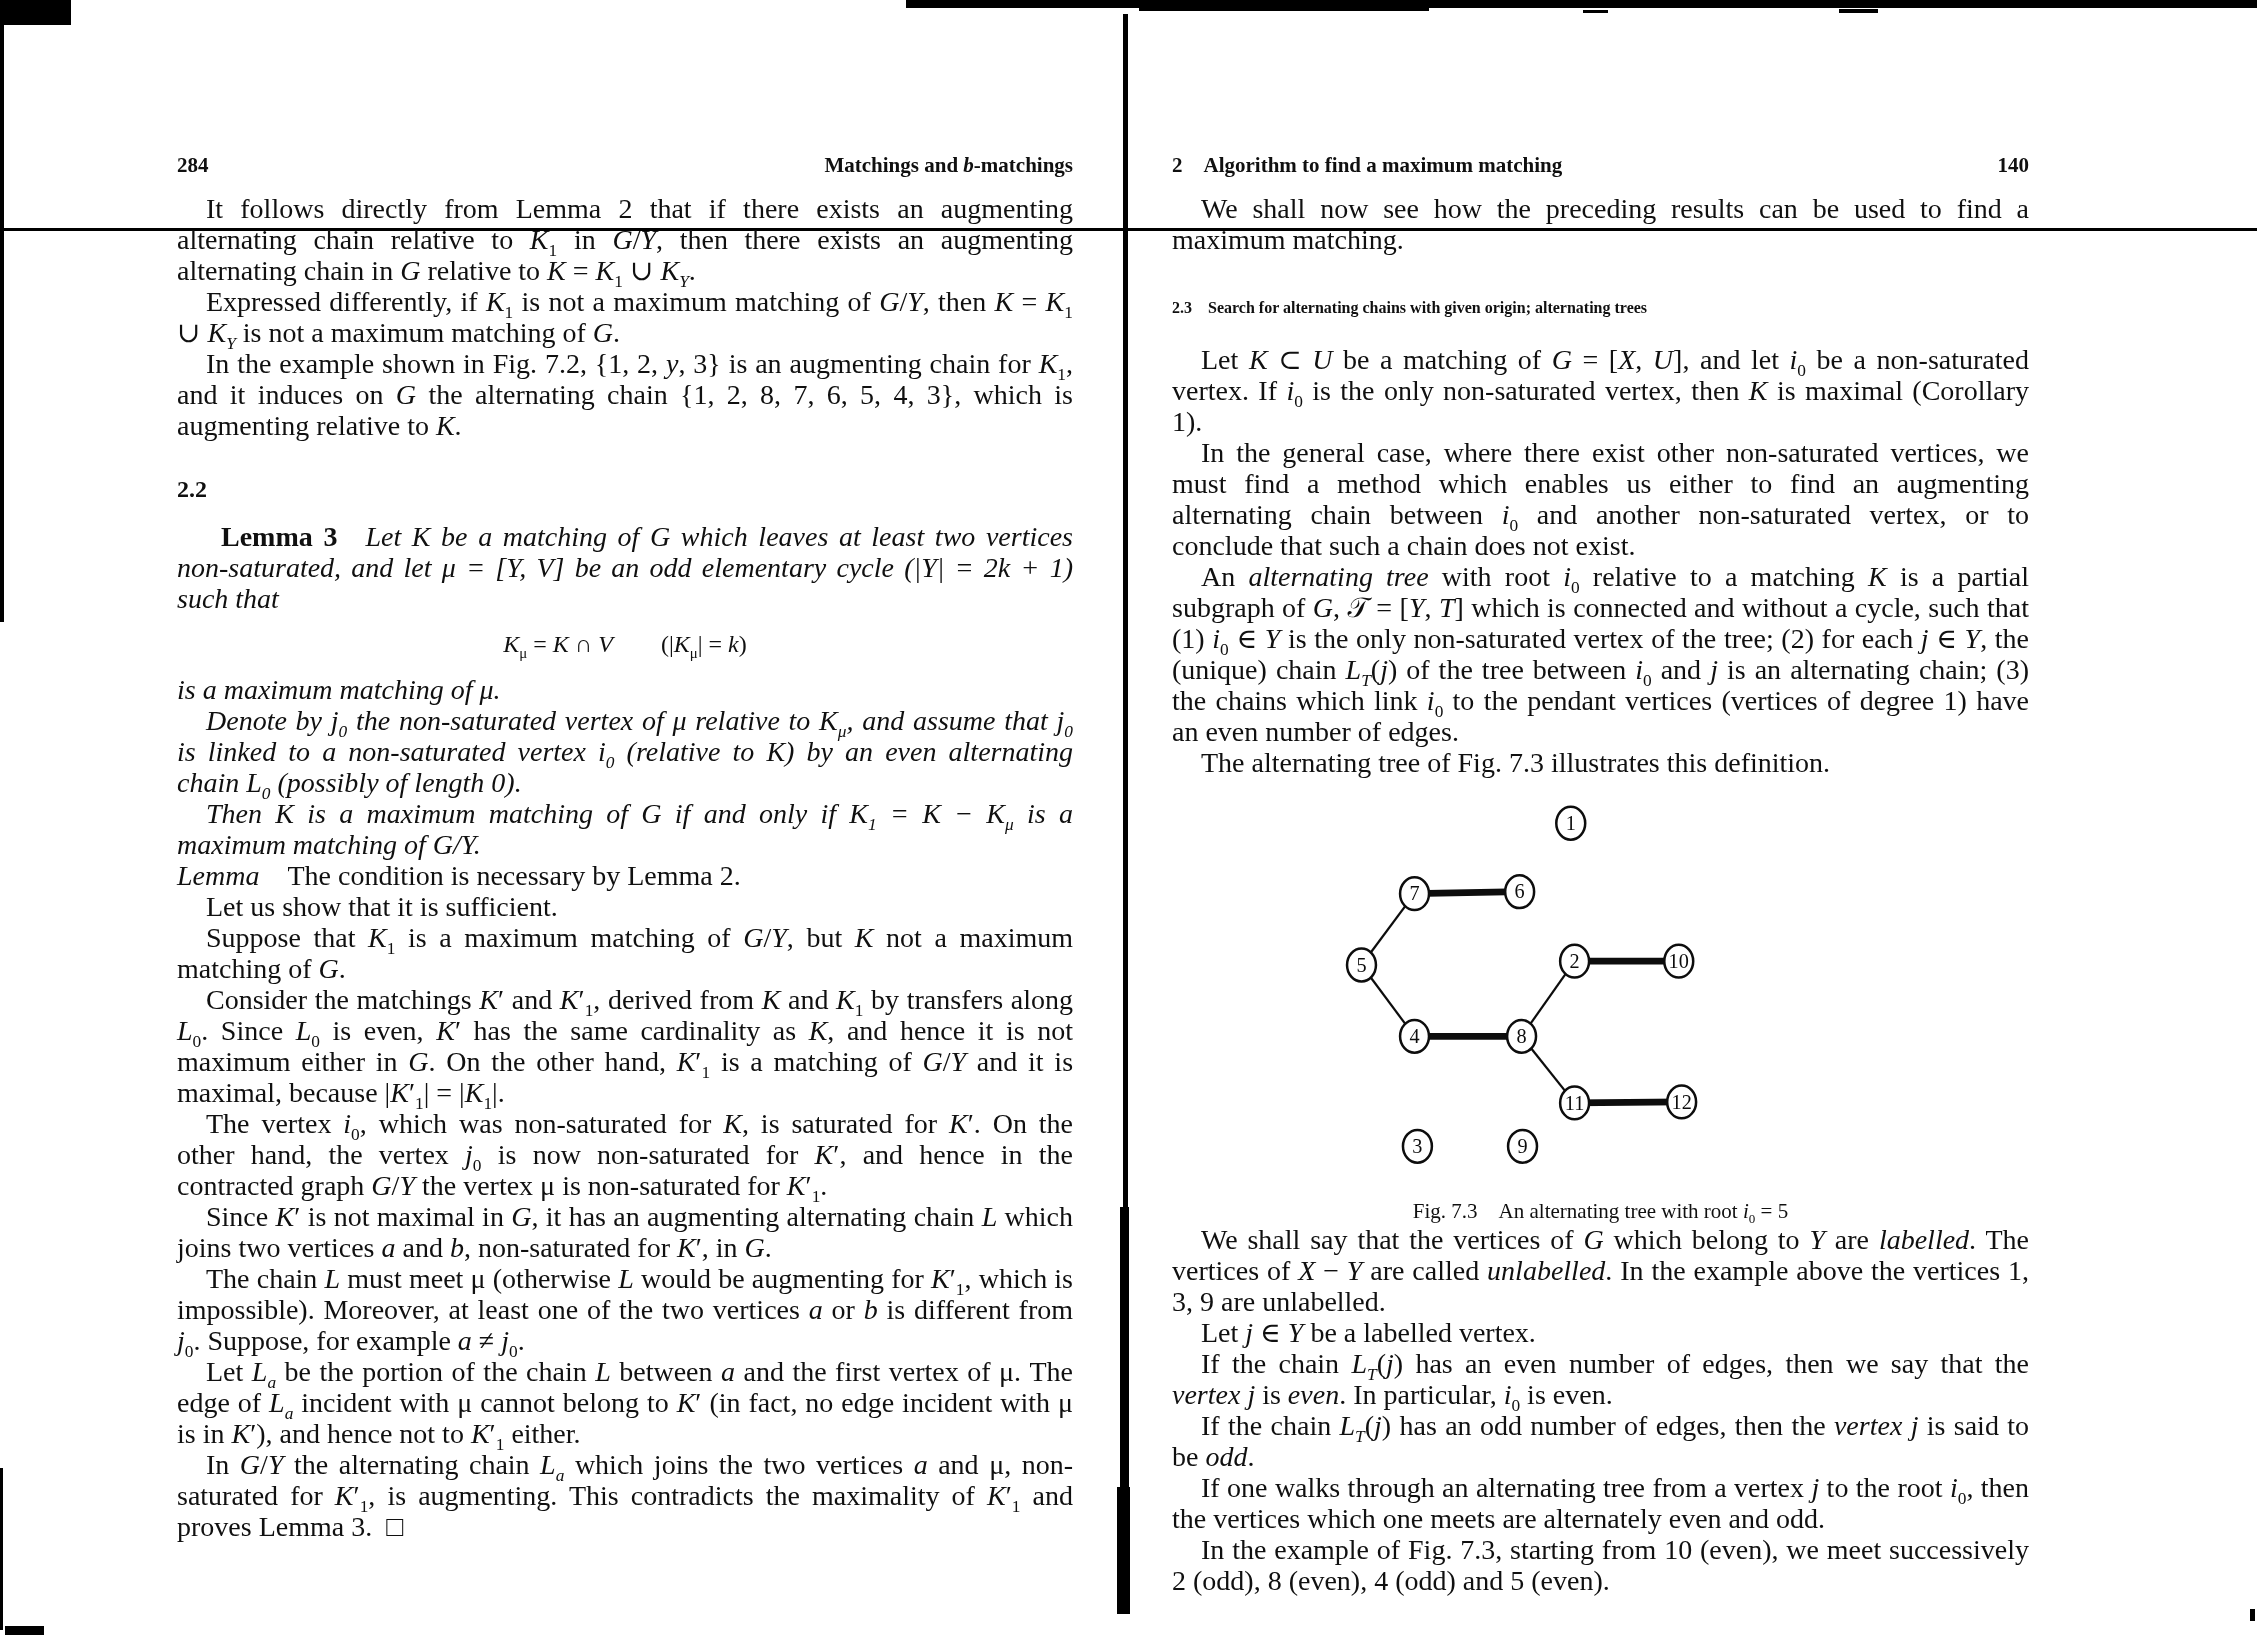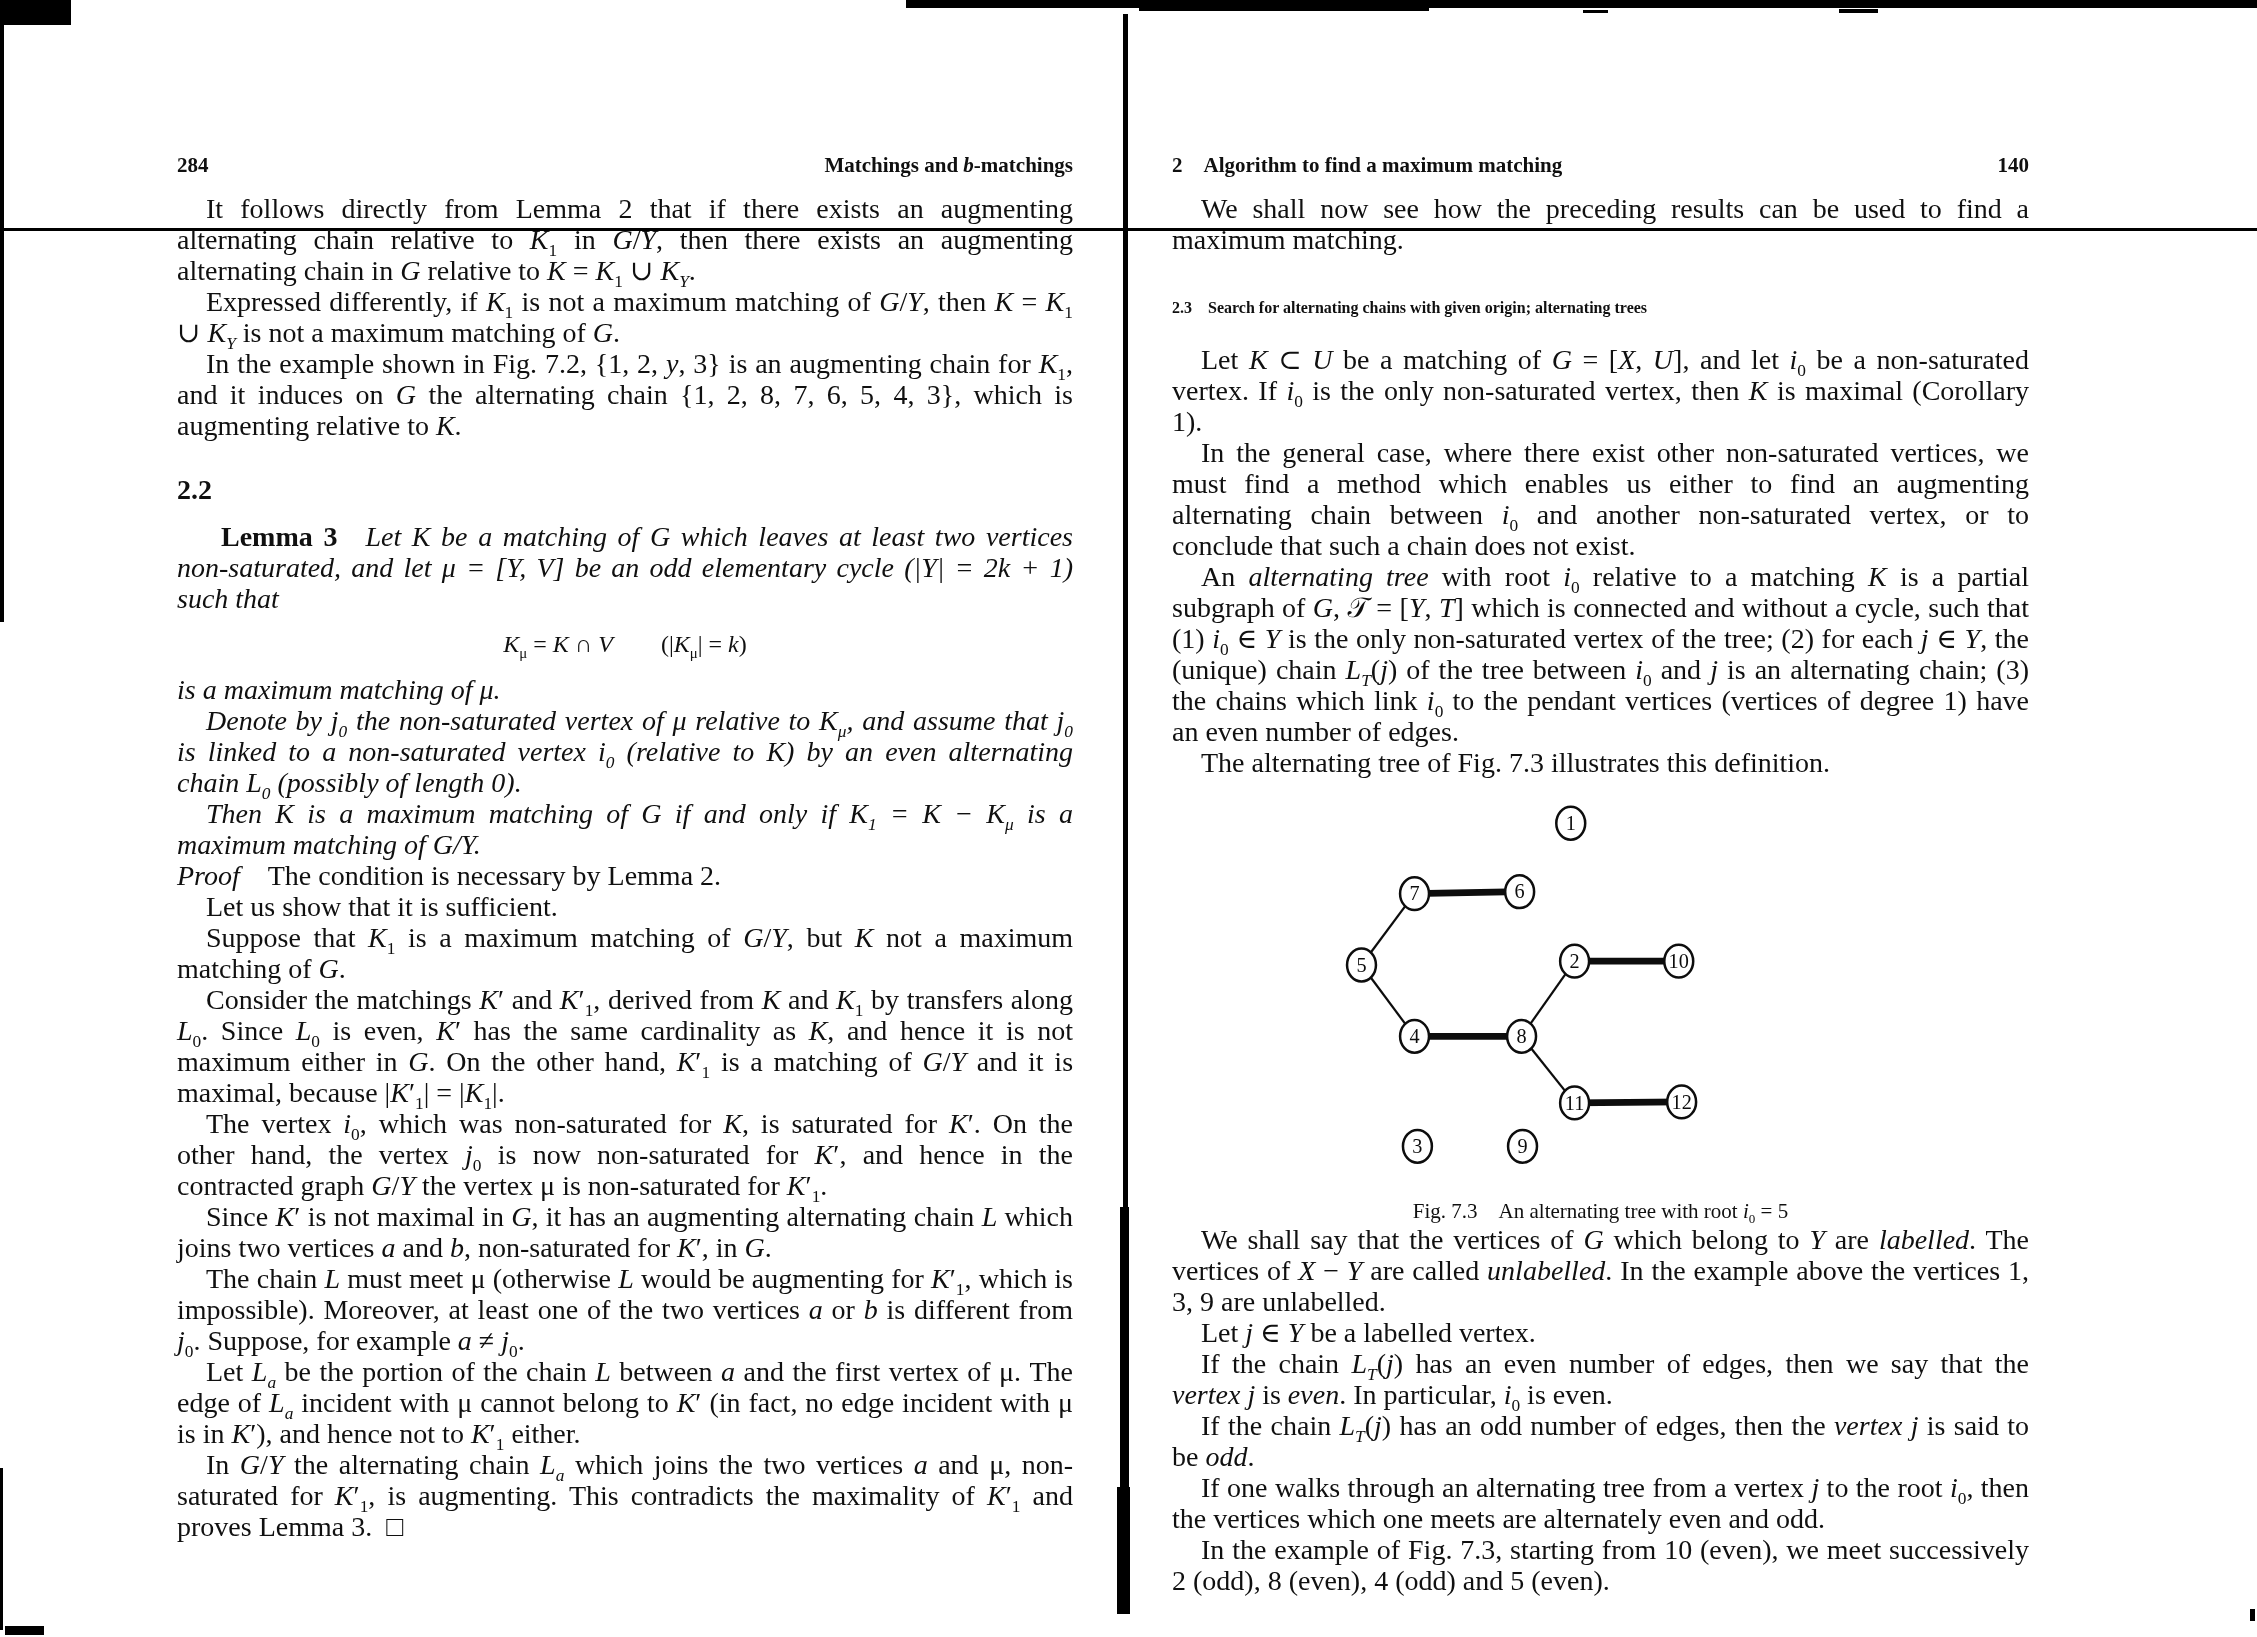--- a/index.html
+++ b/index.html
@@ -21,21 +21,21 @@
   }
   .runhead .rh-title{font-weight:bold;}
 
   p.body{font-size:28px;line-height:31px;text-align:justify;margin:0;
     -webkit-hyphens:none;hyphens:none;}
   .ind{text-indent:29px;}
   .it{font-style:italic;}
   .it b{font-style:normal;margin-left:44px;}
   sub{font-size:0.62em;line-height:0;}
 
-  .sec-head{font-size:28px;font-weight:bold;margin:35px 0 17.4px 0;line-height:27px;}
+  .sec-head{font-size:24px;font-weight:bold;margin:35px 0 17.4px 0;line-height:27px;}
   .sec-head-right{font-size:16px;font-weight:bold;margin:39px 0 23px 0;line-height:27px;font-family:Liberation Serif, serif;}
   .equation{font-size:24px;text-align:center;margin:15.4px 0 13.5px 0;line-height:31px;}
   .mt-proof{margin-top:29px;}
   .mt-after-fig{margin-top:19.3px;}
 
   .figwrap{margin:25px 0 0 141px;width:421px;}
   .figcap{font-size:21px;text-align:center;margin-top:13.5px;line-height:25px;}
 
   svg .edge{stroke:#0d0d0d;stroke-width:2.3;}
   svg .edge.matched{stroke-width:7;}
@@ -87,21 +87,21 @@
   <p class="body ind">In the example shown in Fig. 7.2, {1, 2, <i>y</i>, 3} is an augmenting chain for <i>K</i><sub>1</sub>, and it induces on <i>G</i> the alternating chain {1, 2, 8, 7, 6, 5, 4, 3}, which is augmenting relative to <i>K</i>.</p>
 
   <div class="sec-head">2.2</div>
 
   <p class="body it"><b>Lemma 3</b> Let K be a matching of G which leaves at least two vertices non-saturated, and let μ = [Y, V] be an odd elementary cycle (|Y| = 2k + 1) such that</p>
   <div class="equation"><i>K</i><sub>μ</sub> = <i>K</i> ∩ <i>V</i>  (|<i>K</i><sub>μ</sub>| = <i>k</i>)</div>
   <p class="body it">is a maximum matching of μ.</p>
   <p class="body it ind">Denote by j<sub>0</sub> the non-saturated vertex of μ relative to K<sub>μ</sub>, and assume that j<sub>0</sub> is linked to a non-saturated vertex i<sub>0</sub> (relative to K) by an even alternating chain L<sub>0</sub> (possibly of length 0).</p>
   <p class="body it ind">Then K is a maximum matching of G if and only if K<sub>1</sub> = K − K<sub>μ</sub> is a maximum matching of G/Y.</p>
 
-  <p class="body mt-proof"><i>Proof</i> The condition is necessary by Lemma 2.</p>
+  <p class="body mt-proof"><i>Lemma</i> The condition is necessary by Lemma 2.</p>
   <p class="body ind">Let us show that it is sufficient.</p>
   <p class="body ind">Suppose that <i>K</i><sub>1</sub> is a maximum matching of <i>G</i>/<i>Y</i>, but <i>K</i> not a maximum matching of <i>G</i>.</p>
   <p class="body ind">Consider the matchings <i>K</i>′ and <i>K</i>′<sub>1</sub>, derived from <i>K</i> and <i>K</i><sub>1</sub> by transfers along <i>L</i><sub>0</sub>. Since <i>L</i><sub>0</sub> is even, <i>K</i>′ has the same cardinality as <i>K</i>, and hence it is not maximum either in <i>G</i>. On the other hand, <i>K</i>′<sub>1</sub> is a matching of <i>G</i>/<i>Y</i> and it is maximal, because |<i>K</i>′<sub>1</sub>| = |<i>K</i><sub>1</sub>|.</p>
   <p class="body ind">The vertex <i>i</i><sub>0</sub>, which was non-saturated for <i>K</i>, is saturated for <i>K</i>′. On the other hand, the vertex <i>j</i><sub>0</sub> is now non-saturated for <i>K</i>′, and hence in the contracted graph <i>G</i>/<i>Y</i> the vertex μ is non-saturated for <i>K</i>′<sub>1</sub>.</p>
   <p class="body ind">Since <i>K</i>′ is not maximal in <i>G</i>, it has an augmenting alternating chain <i>L</i> which joins two vertices <i>a</i> and <i>b</i>, non-saturated for <i>K</i>′, in <i>G</i>.</p>
   <p class="body ind">The chain <i>L</i> must meet μ (otherwise <i>L</i> would be augmenting for <i>K</i>′<sub>1</sub>, which is impossible). Moreover, at least one of the two vertices <i>a</i> or <i>b</i> is different from <i>j</i><sub>0</sub>. Suppose, for example <i>a</i> ≠ <i>j</i><sub>0</sub>.</p>
   <p class="body ind">Let <i>L</i><sub><i>a</i></sub> be the portion of the chain <i>L</i> between <i>a</i> and the first vertex of μ. The edge of <i>L</i><sub><i>a</i></sub> incident with μ cannot belong to <i>K</i>′ (in fact, no edge incident with μ is in <i>K</i>′), and hence not to <i>K</i>′<sub>1</sub> either.</p>
   <p class="body ind">In <i>G</i>/<i>Y</i> the alternating chain <i>L</i><sub><i>a</i></sub> which joins the two vertices <i>a</i> and μ, non-saturated for <i>K</i>′<sub>1</sub>, is augmenting. This contradicts the maximality of <i>K</i>′<sub>1</sub> and proves Lemma 3. □</p>
 </div>
 

